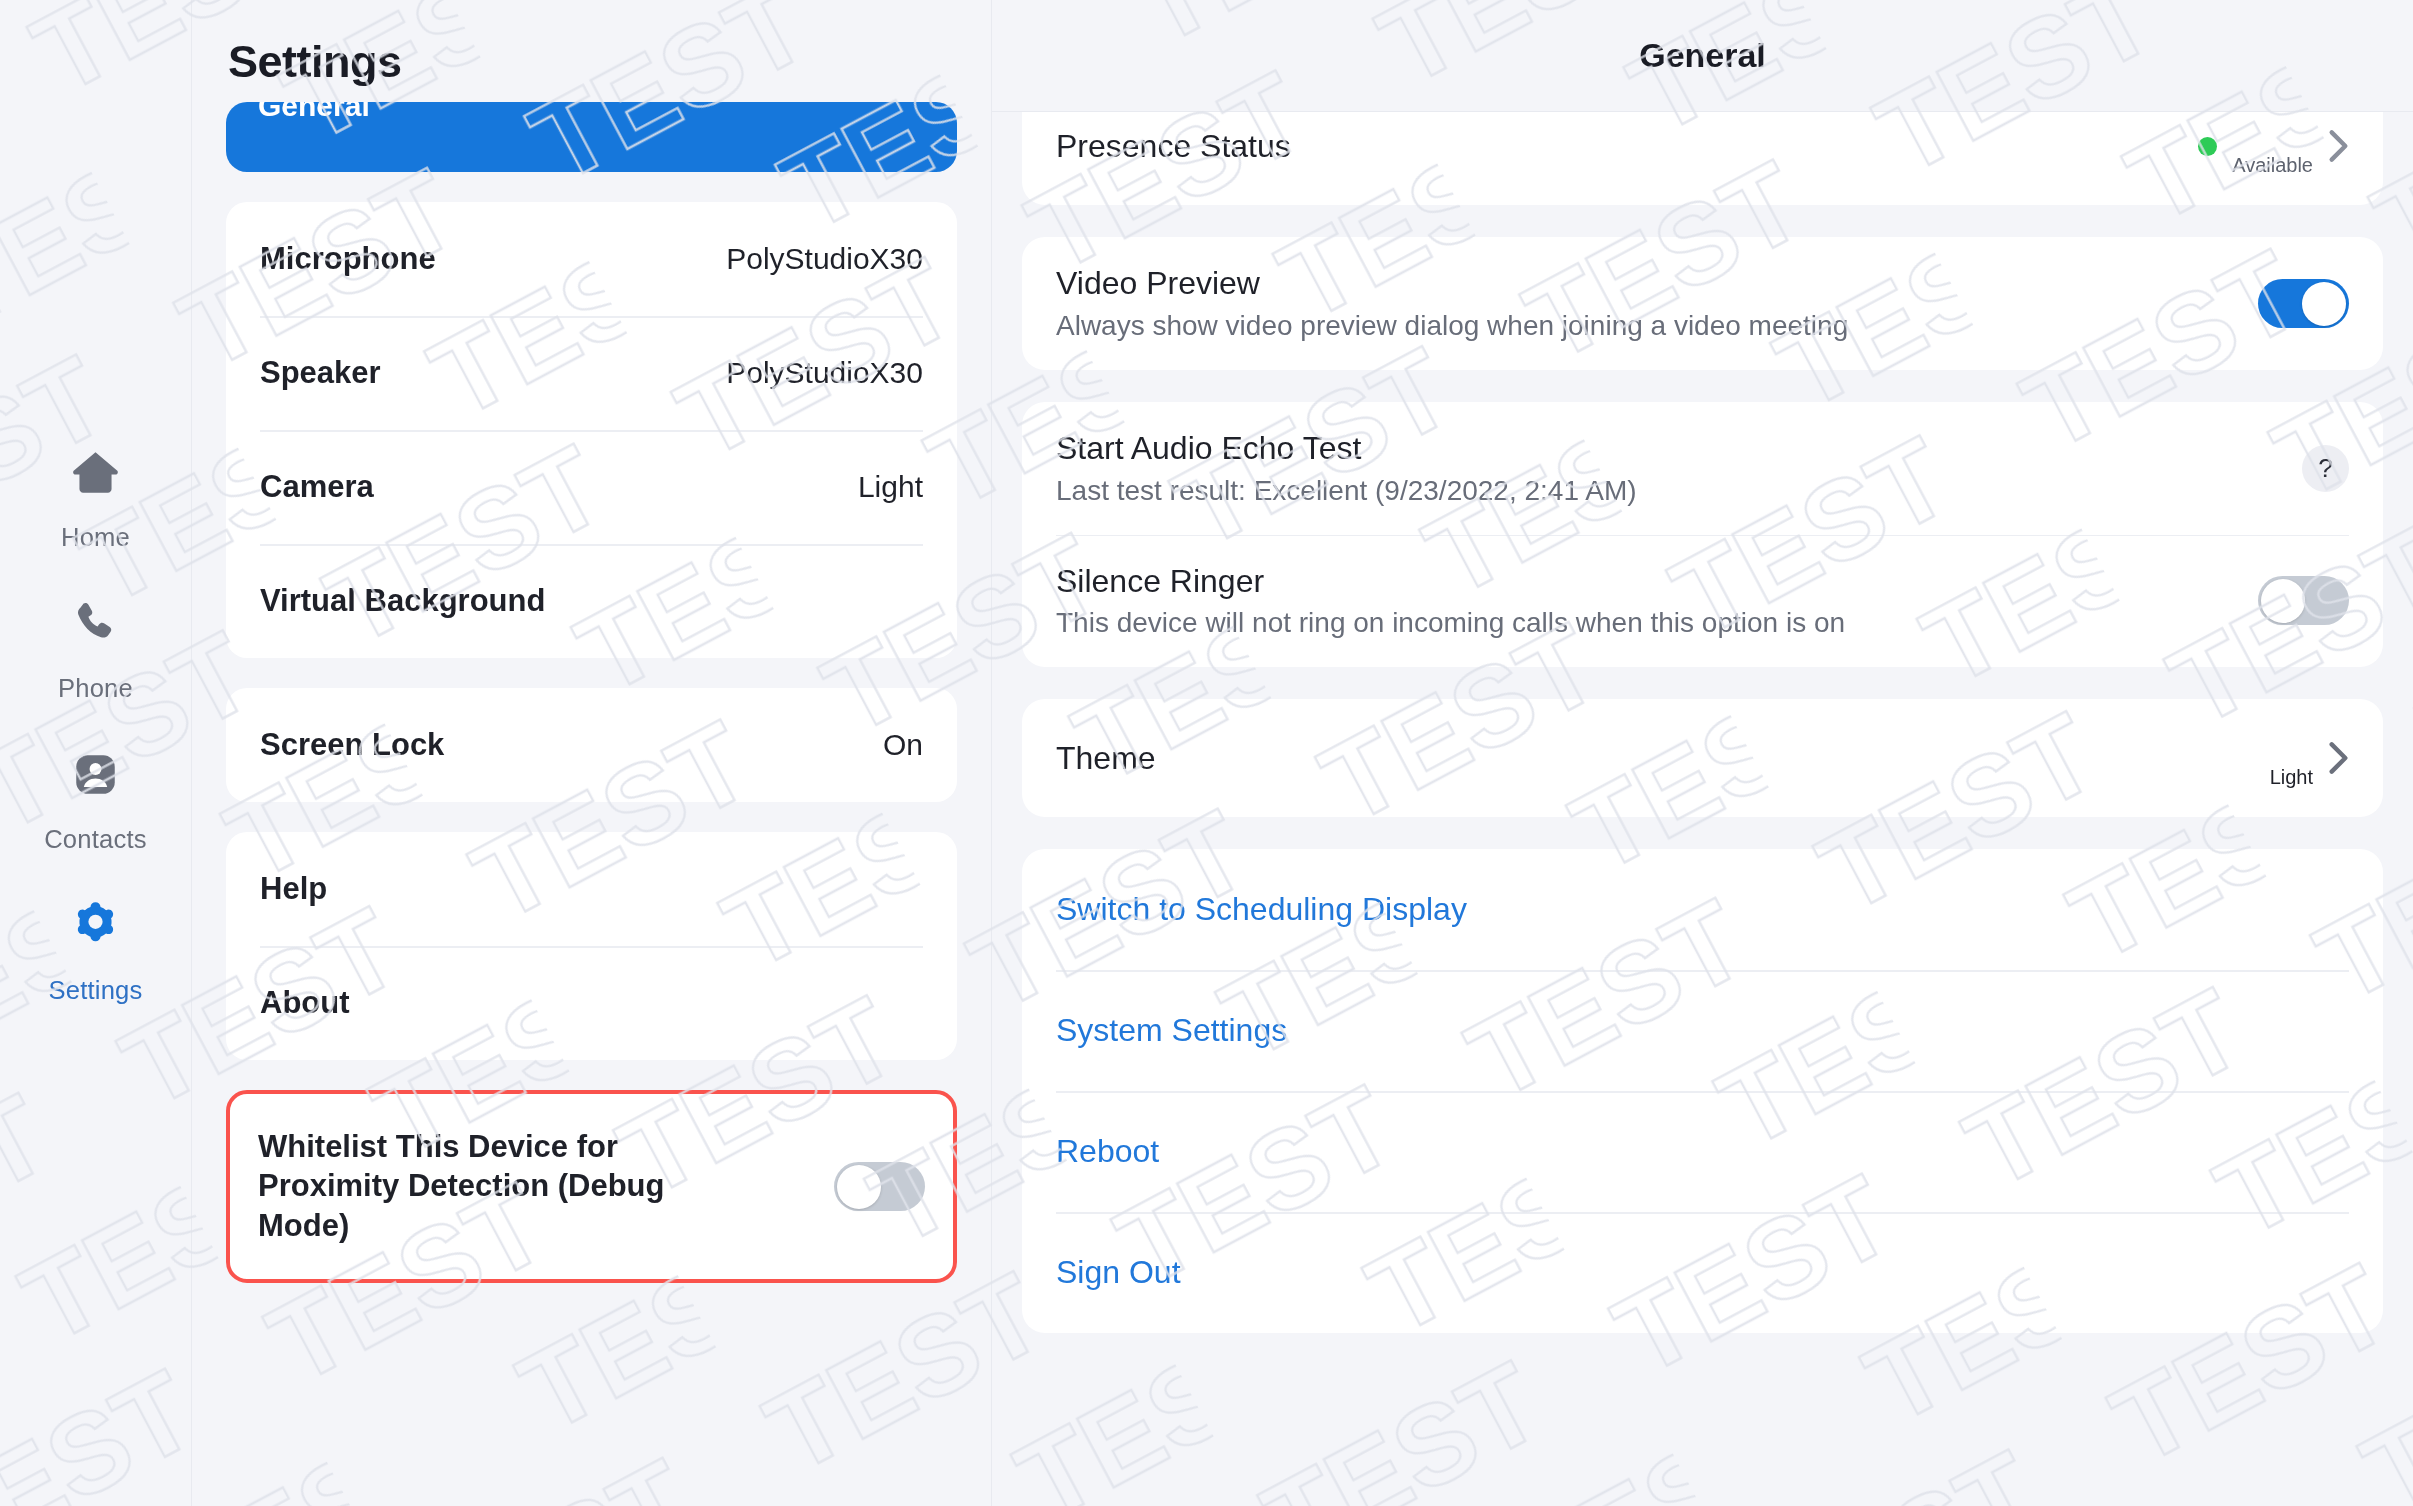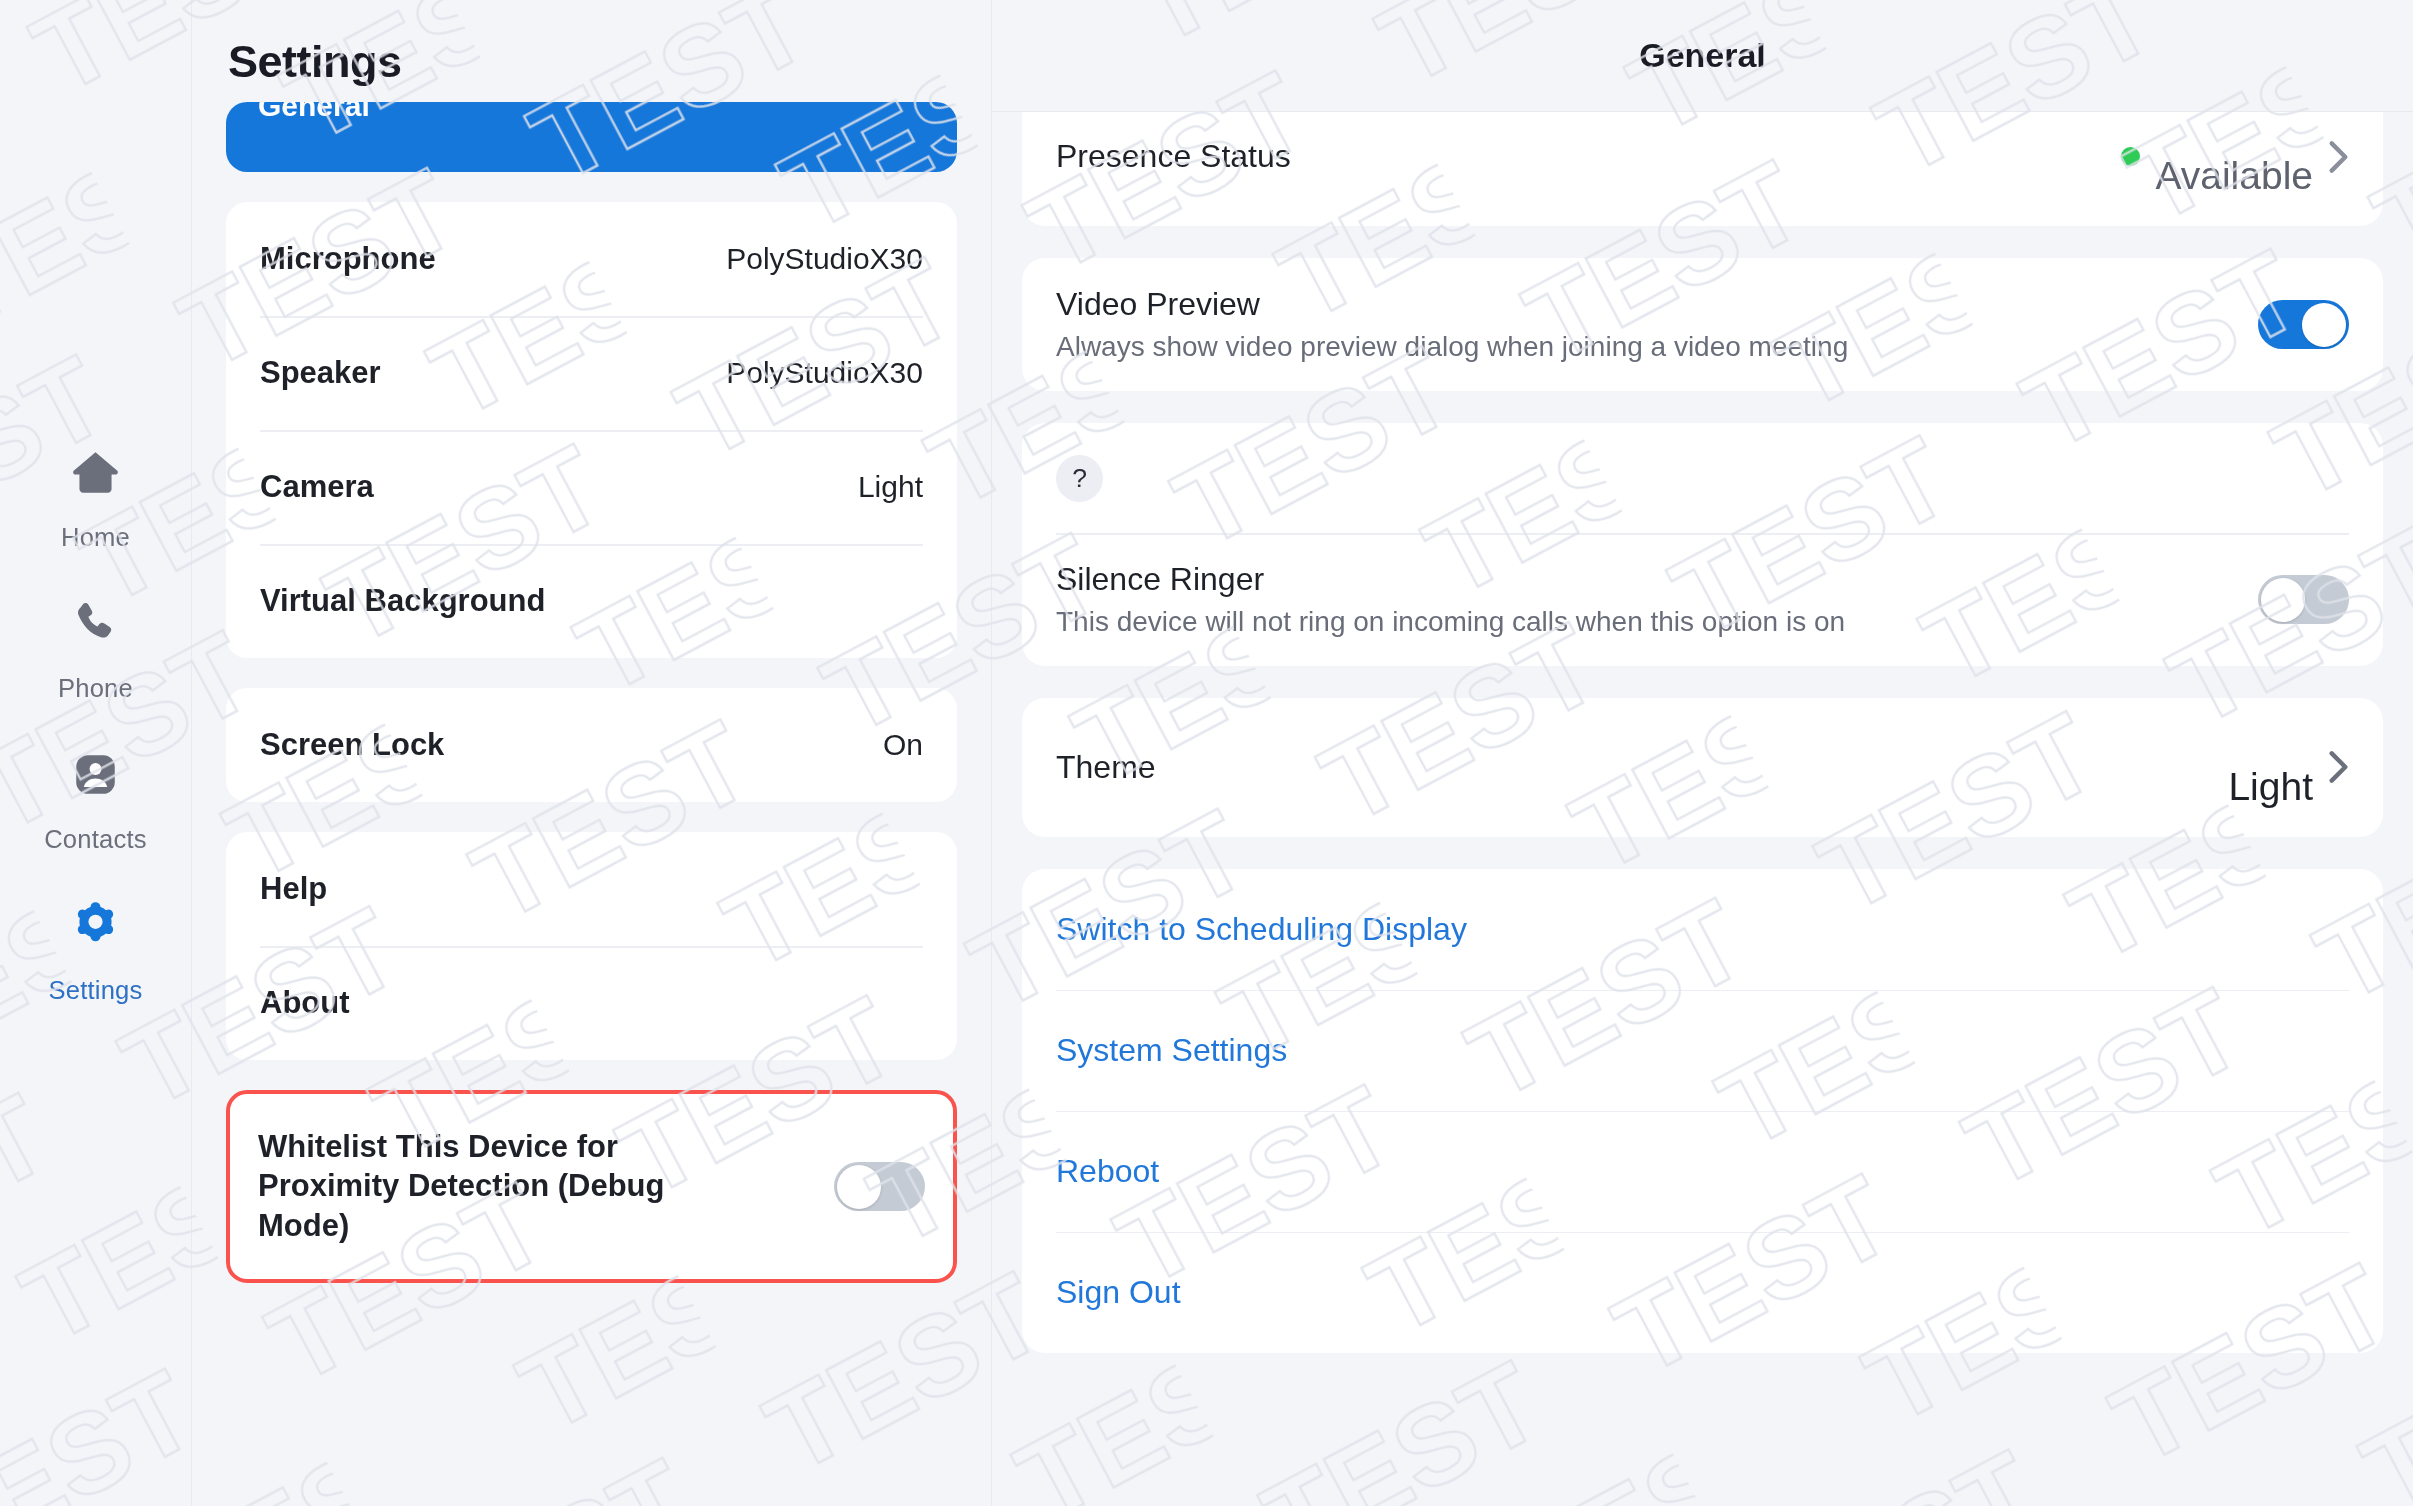--- a/index.html
+++ b/index.html
@@ -218,21 +218,21 @@
     color: #686d79;
     font-weight: normal;
   }
   .drow-right {
     display: flex;
     align-items: center;
     gap: 15px;
     white-space: nowrap;
   }
   .drow-value {
-    font-size: 39px;
+    font-size: 20px;
     color: #5d626e;
     margin-top: 39px;
   }
   .drow-value.dark { color: #1f2129; }
 
   .dot-green {
     width: 19px; height: 19px;
     border-radius: 50%;
     background: #2ecb57;
     display: inline-block;
@@ -434,20 +434,24 @@
             <span class="drow-sub">Always show video preview dialog when joining a video meeting</span>
           </div>
           <span class="toggle on">
             <span class="knob"></span>
           </span>
         </div>
       </div>
 
       <div class="card">
         <div class="drow">
+          <div class="drow-main">
+            <span class="drow-title">Start Audio Echo Test</span>
+            <span class="drow-sub">Last test result: Excellent (9/23/2022, 2:41 AM)</span>
+          </div>
           <span class="help-badge">?</span>
         </div>
         <div class="drow">
           <div class="drow-main">
             <span class="drow-title">Silence Ringer</span>
             <span class="drow-sub">This device will not ring on incoming calls when this option is on</span>
           </div>
           <span class="toggle off">
             <span class="knob"></span>
           </span>

